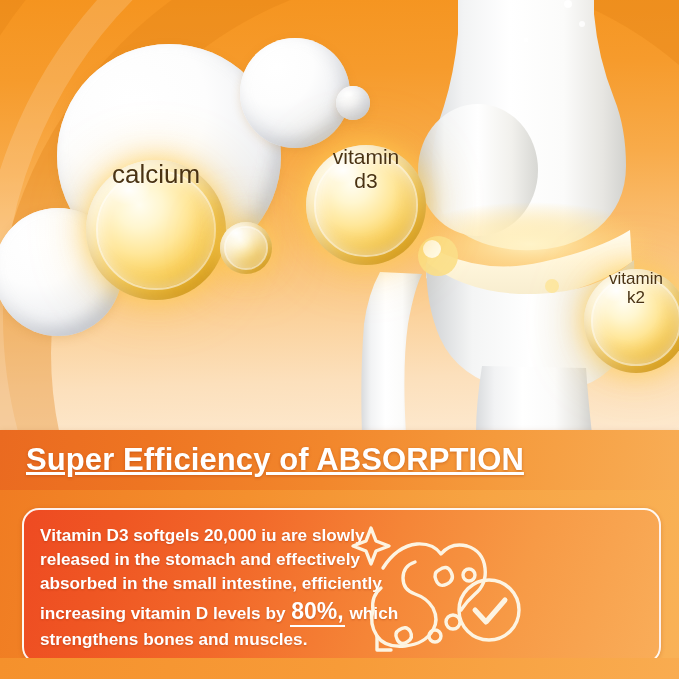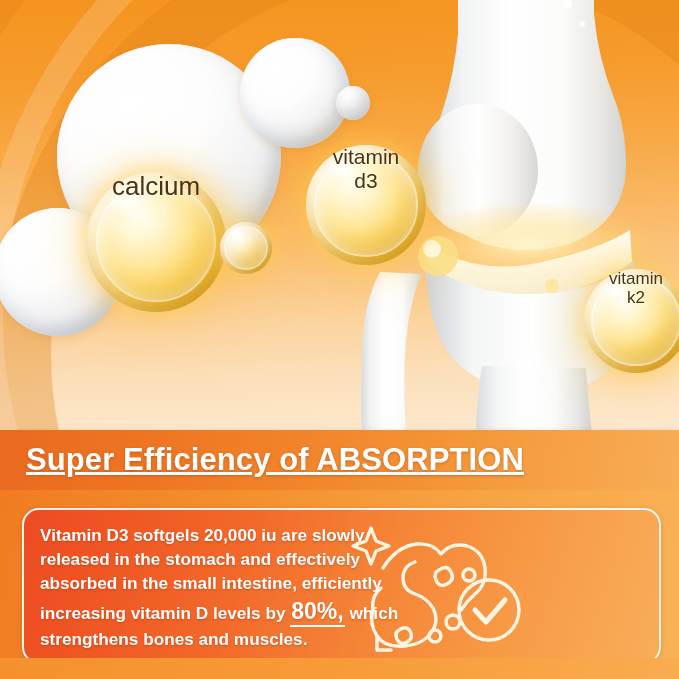--- a/index.html
+++ b/index.html
@@ -186,21 +186,21 @@
       <path d="M50 278 Q38 300 34 330 Q30 380 32 440 L76 440 Q72 372 78 330 Q84 296 92 280 Z" fill="url(#boneG)"></path>
 
       <circle cx="108" cy="262" r="20" fill="#fbe08a" opacity="0.92"></circle>
       <circle cx="102" cy="255" r="9" fill="#fffdf0" opacity="0.95"></circle>
       <circle cx="222" cy="292" r="7" fill="#fde79e" opacity="0.9"></circle>
       <circle cx="238" cy="10" r="4" fill="#ffffff" opacity="0.9"></circle>
       <circle cx="252" cy="30" r="3" fill="#ffffff" opacity="0.8"></circle>
       <circle cx="196" cy="46" r="2.5" fill="#ffffff" opacity="0.7"></circle>
     </svg>
 
-    <div class="oil" style="left:86px;top:172px;width:140px;height:140px;">
+    <div class="oil" style="left:86px;top:160px;width:140px;height:140px;">
       <div class="ring"></div>
       <div class="spec"></div>
       <div class="lbl" style="font-size:26px;">calcium</div>
     </div>
 
     <div class="oil" style="left:220px;top:222px;width:52px;height:52px;">
       <div class="ring"></div>
       <div class="spec"></div>
     </div>
 

